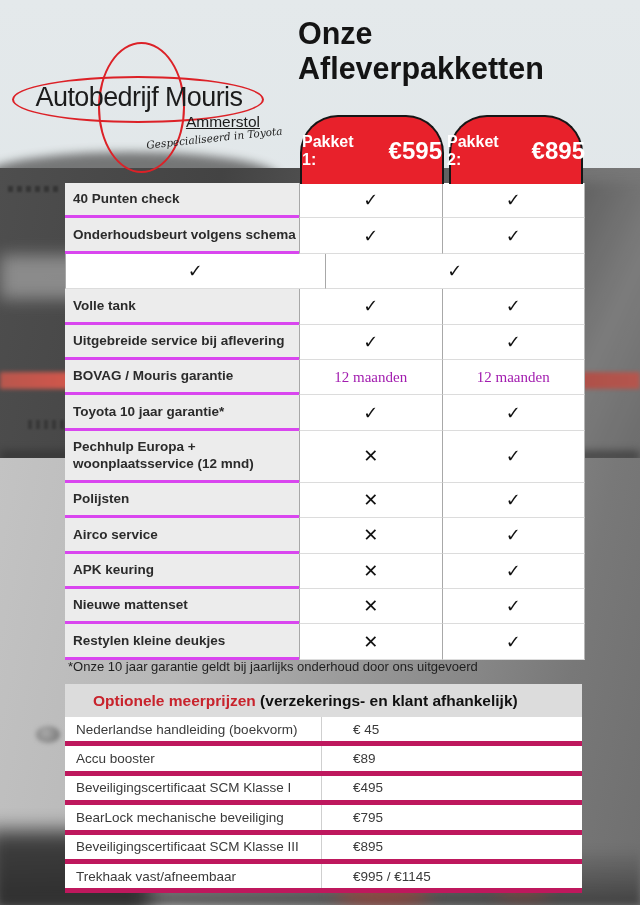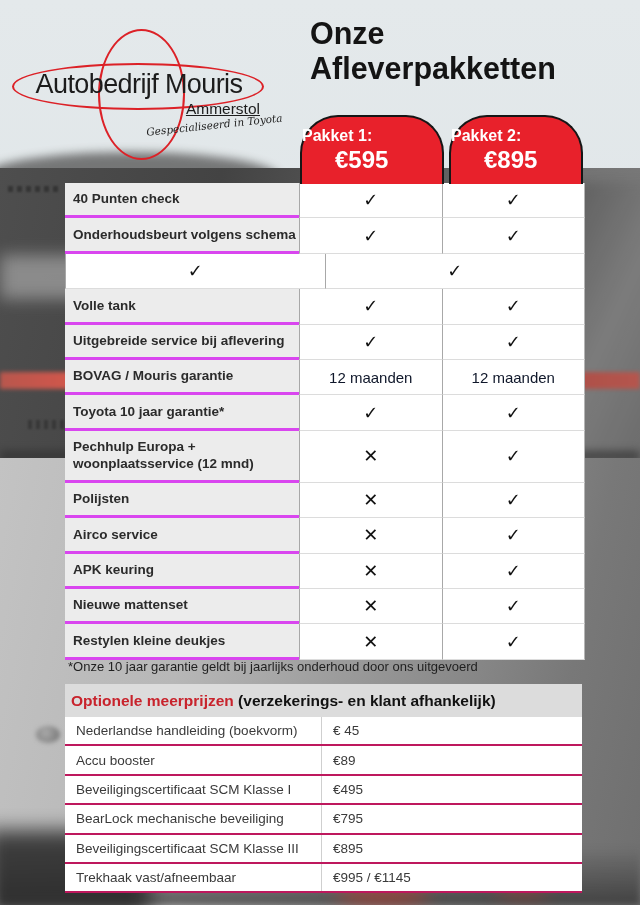--- a/index.html
+++ b/index.html
@@ -33,70 +33,70 @@
   .bgl-bottomshade { left:0; right:0; bottom:0; height:58px; filter:blur(3px);
     background:linear-gradient(180deg, rgba(40,40,40,0) 0%, rgba(35,35,35,.6) 100%); }
   .bgl-bottomleftdark { left:-15px; bottom:-10px; width:165px; height:85px; background:#262626;
     filter:blur(10px); opacity:.85; }
   .bgl-redglow1 { left:335px; top:884px; width:95px; height:22px; background:#c0392b;
     filter:blur(9px); opacity:.55; border-radius:50%; }
   .bgl-redglow2 { left:495px; top:880px; width:55px; height:18px; background:#c0392b;
     filter:blur(9px); opacity:.4; border-radius:50%; }
 
   
-  .logo { position:absolute; left:10px; top:25px; width:262px; height:148px; z-index:2; }
+  .logo { position:absolute; left:10px; top:38px; width:262px; height:148px; z-index:2; }
   .logo .ellipse-h { position:absolute; left:2px; top:38px; width:252px; height:47px;
     border:2.5px solid #dc2127; border-radius:50%; }
   .logo .ellipse-v { position:absolute; left:88px; top:4px; width:87px; height:131px;
     border:2.5px solid #dc2127; border-radius:50%; }
   .logo-name { position:absolute; left:0; top:44px; width:258px; text-align:center;
     font-size:27px; font-weight:500; letter-spacing:-0.6px; color:#1c1c1c; }
   .logo-city { position:absolute; left:0; top:75px; width:250px; text-align:right;
     font-size:15.5px; color:#1c1c1c;text-decoration:underline; }
   .logo-signature { position:absolute; left:136px; top:94px; width:130px;
     font-family:"DejaVu Serif", serif; font-style:italic; font-size:10.5px; color:#232323;
     transform:rotate(-6deg); white-space:nowrap; }
 
   
   .title { position:absolute; left:298px; top:16px; width:312px; z-index:2;
-    font-size:30.5px; line-height:1.16; font-weight:800; color:#141414;margin-left:12px; }
+    font-size:30.5px; line-height:1.16; font-weight:800; color:#141414; }
 
   
   .pill { position:absolute; top:115px; height:69px; z-index:3;
     background:#e8212b; border:2px solid #161616; border-bottom:none;
-    border-radius:38px 38px 0 0; color:#fff; display:flex; flex-direction:column;
-    justify-content:center; }
+    border-radius:38px 38px 0 0; color:#fff; display:flex; flex-direction:row;
+    align-items:center; justify-content:center; }
   .pill-1 { left:300px; width:144px; }
   .pill-2 { left:449px; width:134px; }
   .pill .plabel { font-size:16px; font-weight:700; }
   .pill .pprice { font-size:24px; font-weight:700; margin-top:1px;margin-left:33px; }
 
   
   .ctable { position:absolute; left:65px; top:183px; width:520px; z-index:2; }
   .crow { display:flex; min-height:35.4px; align-items:stretch; }
   .crow .lbl { width:234px; background:#ececec; border-bottom:3px solid #d946ef;
     display:flex; align-items:center; padding:7px 2px 7px 8px;
     font-size:13.5px; font-weight:600; color:#2b2b2b; line-height:1.3; }
   .crow .cell { flex:1; background:#fff; border-bottom:1px solid #dcdcdc;
     border-left:1px solid #a8a8a8; display:flex; align-items:center; justify-content:center;
     font-size:18px; color:#111; }
   .crow .cell:last-child { border-right:1px solid #b5b5b5; }
-  .crow .cell.text { font-size:15px; color:#0f172a; }
+  .crow .cell.text { font-size:15px; color:#a21caf;font-family:Liberation Serif, serif; }
 
   
   .footnote { position:absolute; left:68px; top:659px; width:520px; z-index:2;
     font-size:13px; color:#1f1f1f; }
 
   
   .options { position:absolute; left:65px; top:684px; width:517px; z-index:2; }
   .opt-header { background:#dcdcdc; height:33px; display:flex; align-items:center;
-    padding:0 6px; font-size:15.5px; font-weight:700; color:#111; }
+    padding:0 28px; font-size:15.5px; font-weight:700; color:#111; }
   .opt-header .red { color:#c8232c; }
-  .opt-row { display:flex; background:#fff; border-bottom:2px solid #be185d;
-    min-height:29.4px; align-items:center; font-size:13.5px; color:#3a3a3a; }
+  .opt-row { display:flex; background:#fff; border-bottom:5px solid #be185d;
+    min-height:29.4px; align-items:center; font-size:13.5px; color:#3a3a3a;gap:20px; }
   .opt-label { width:257px; padding:4px 4px 4px 11px; border-right:1px solid #cfcfcf;
     align-self:stretch; display:flex; align-items:center; }
   .opt-price { flex:1; padding-left:11px; }
 </style>
 </head>
 <body>
 
 <div class="page">
 
   <div class="bg">

